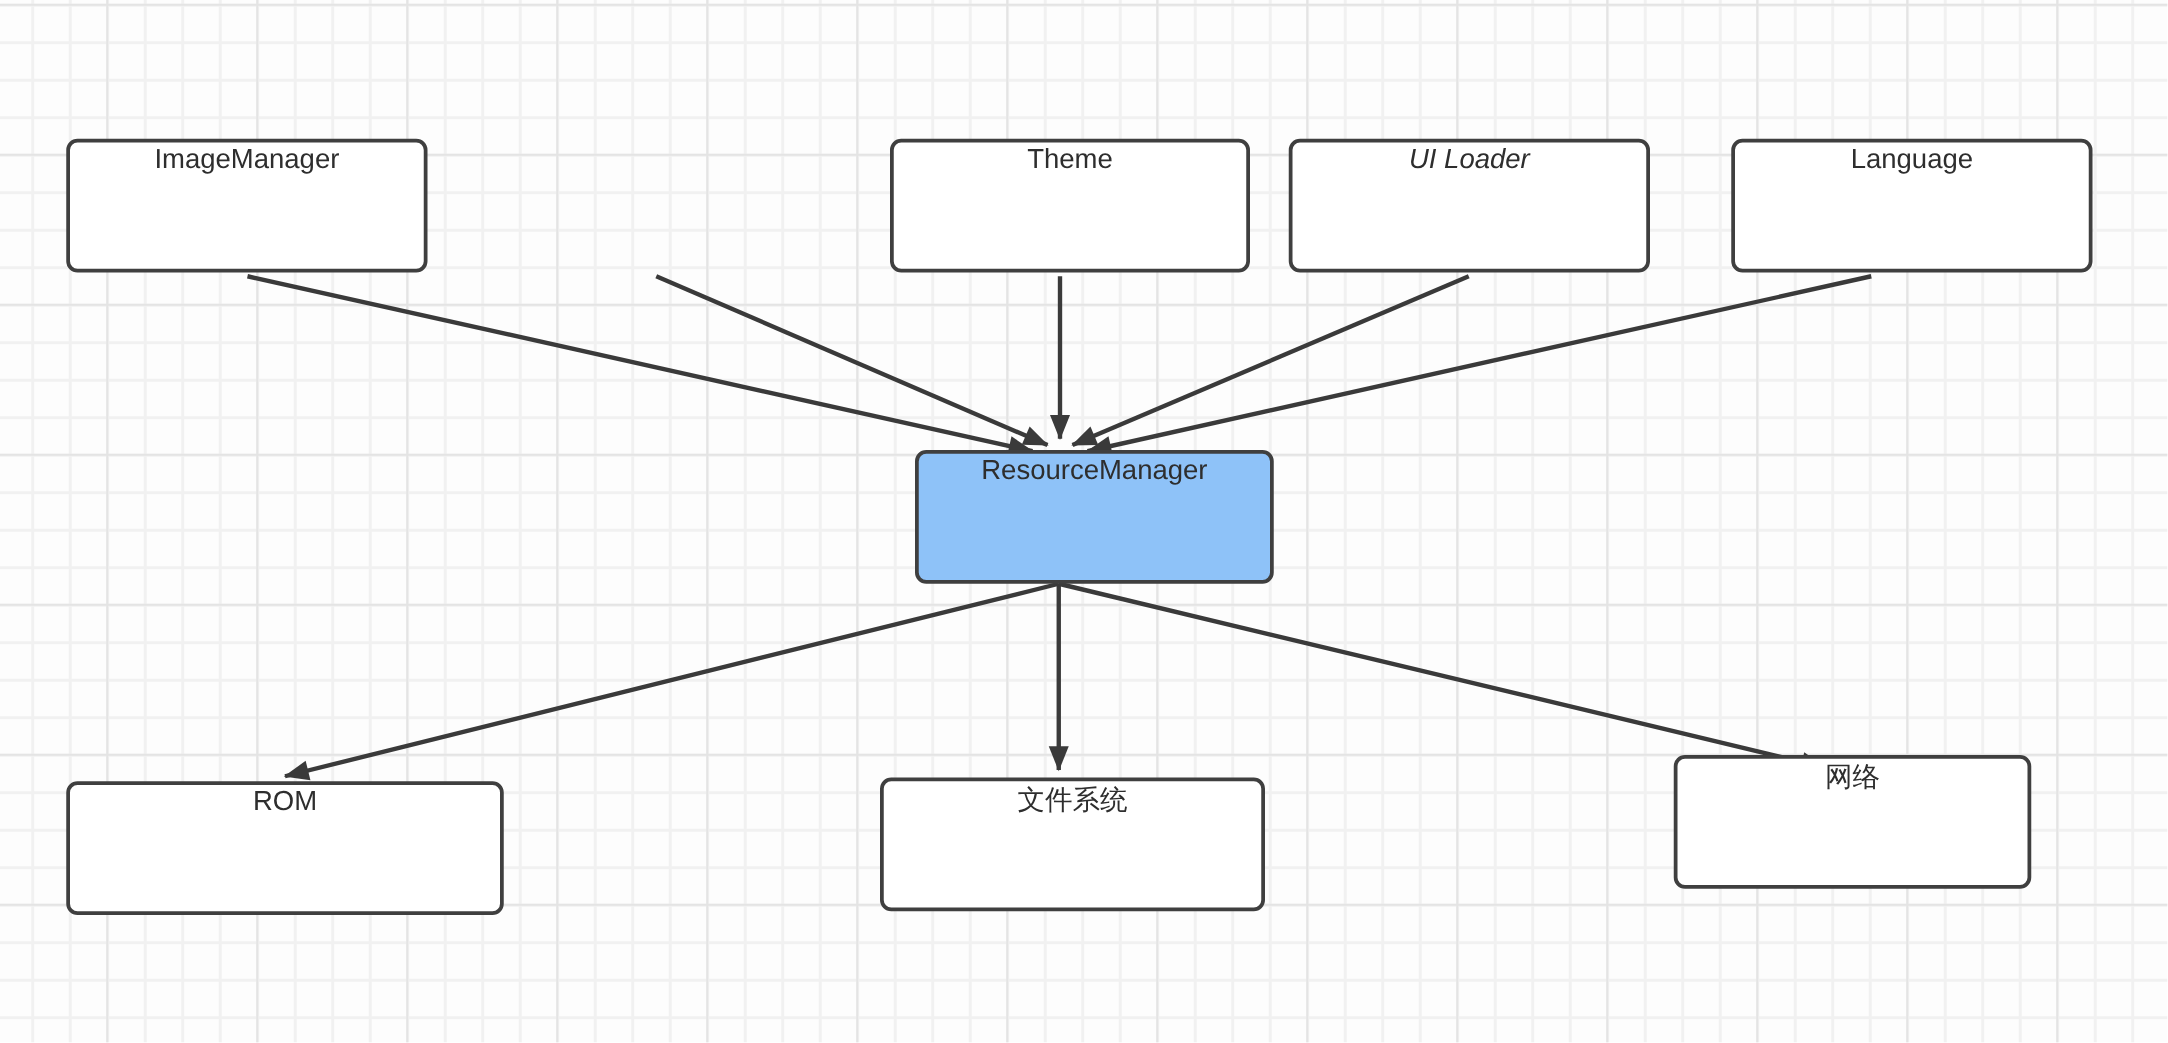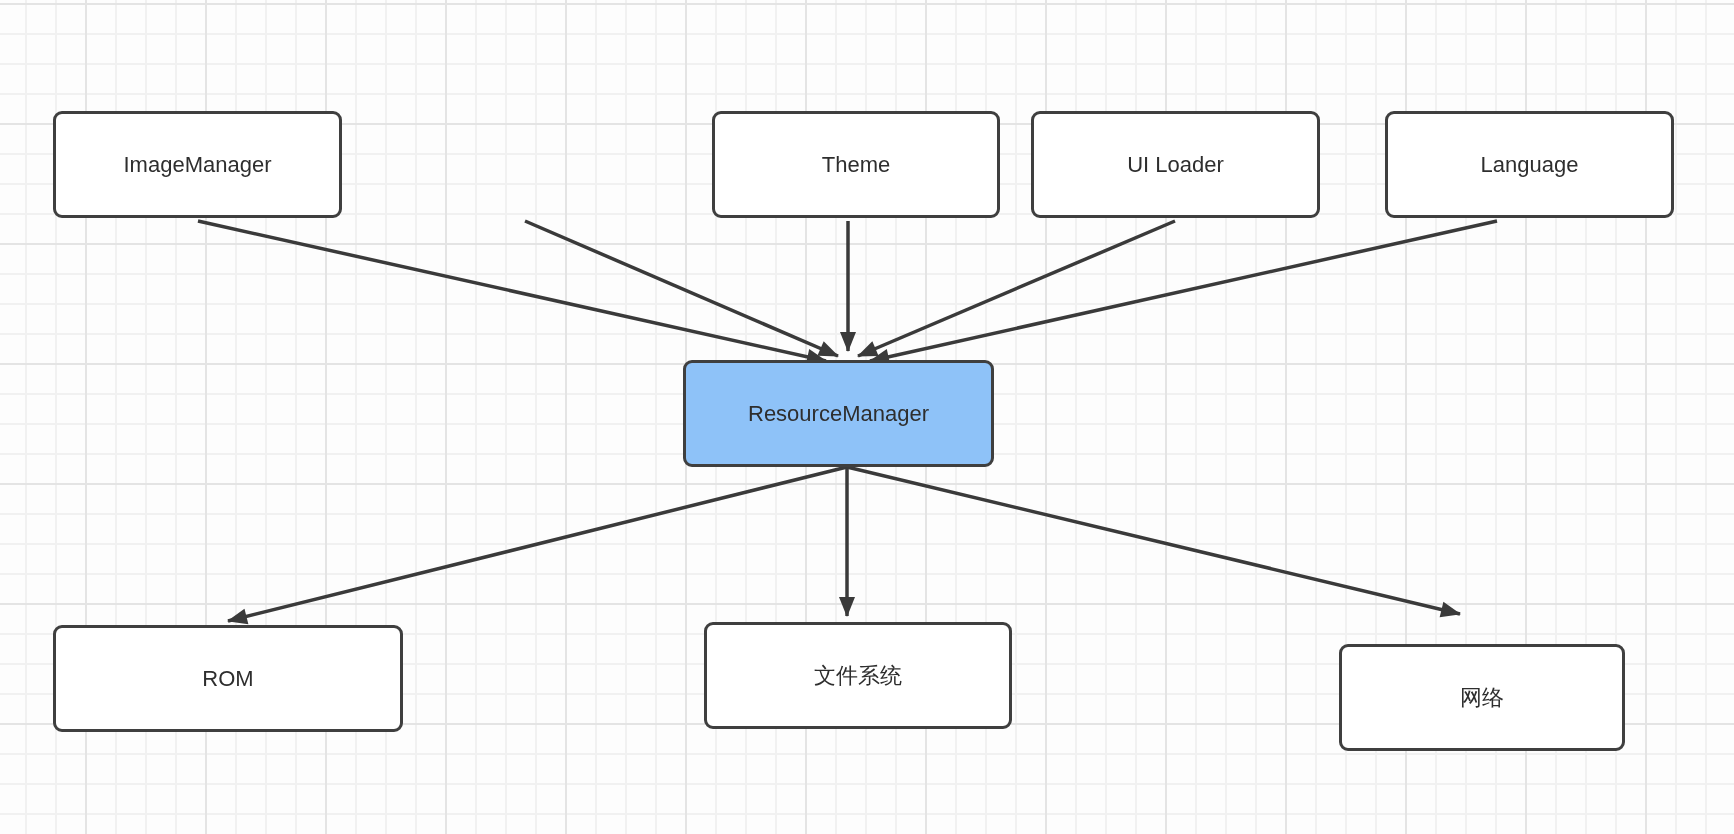--- a/index.html
+++ b/index.html
@@ -34,38 +34,37 @@
     fill: none;
   }
   .node {
     position: absolute;
     height: 107px;
     box-sizing: border-box;
     background: #ffffff;
     border: 3px solid #3f3f3f;
     border-radius: 9px;
     display: flex;
-    align-items: center;
     justify-content: center;
     font-size: 22px;
     color: #2e2e2e;
     cursor: default;
     user-select: none;
   }
   .node.center { background: #8ec2f8; }
 
   #n-image-manager    { left: 53px;   top: 111px; width: 289px; }
   #n-font-manager     { left: 380px;  top: 111px; width: 288px; }
   #n-theme            { left: 712px;  top: 111px; width: 288px; }
-  #n-ui-loader        { left: 1031px; top: 111px; width: 289px; }
+  #n-ui-loader        { left: 1031px; top: 111px; width: 289px; font-style: italic; }
   #n-language         { left: 1353px; top: 111px; width: 289px; margin-left: 32px; }
-  #n-resource-manager { left: 683px;  top: 360px; width: 311px; }
+  #n-resource-manager { left: 732px;  top: 360px; width: 287px; }
   #n-rom              { left: 53px;   top: 625px; width: 350px; }
   #n-file-system      { left: 704px;  top: 622px; width: 308px; }
-  #n-network          { left: 1339px; top: 644px; width: 286px; }
+  #n-network          { left: 1339px; top: 604px; width: 286px; }
 </style>
 </head>
 <body>
 
 <div class="canvas">
 
   <svg class="edges" viewBox="0 0 1734 834" xmlns="http://www.w3.org/2000/svg">
     <defs>
       <marker id="arrowhead" markerUnits="userSpaceOnUse" markerWidth="22" markerHeight="18" refX="20" refY="9" orient="auto">
         <path d="M1,1 L21,9 L1,17 Z" fill="#3a3a3a"></path>

